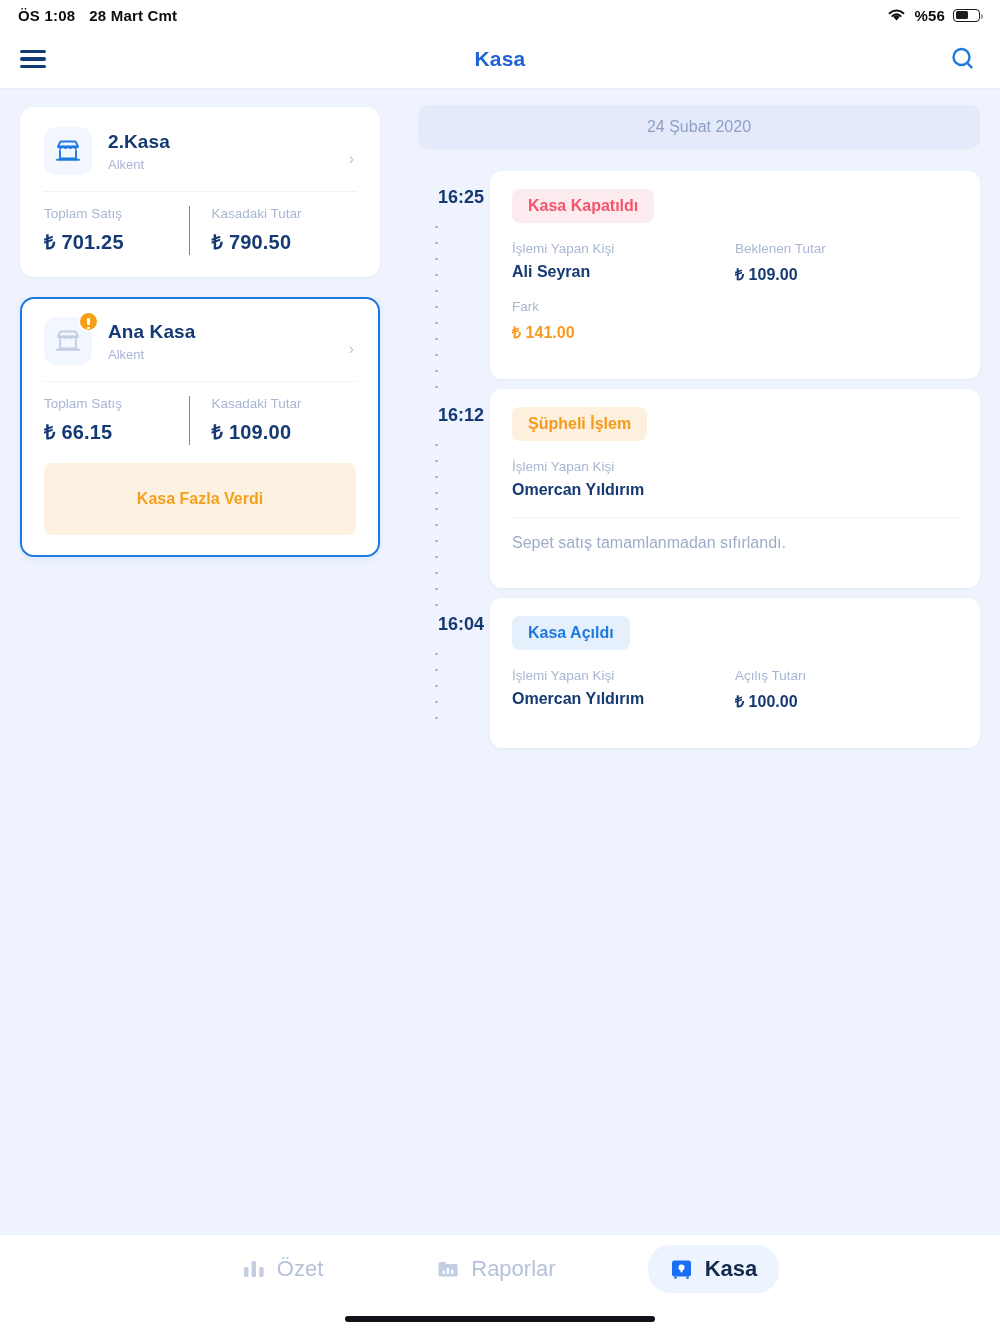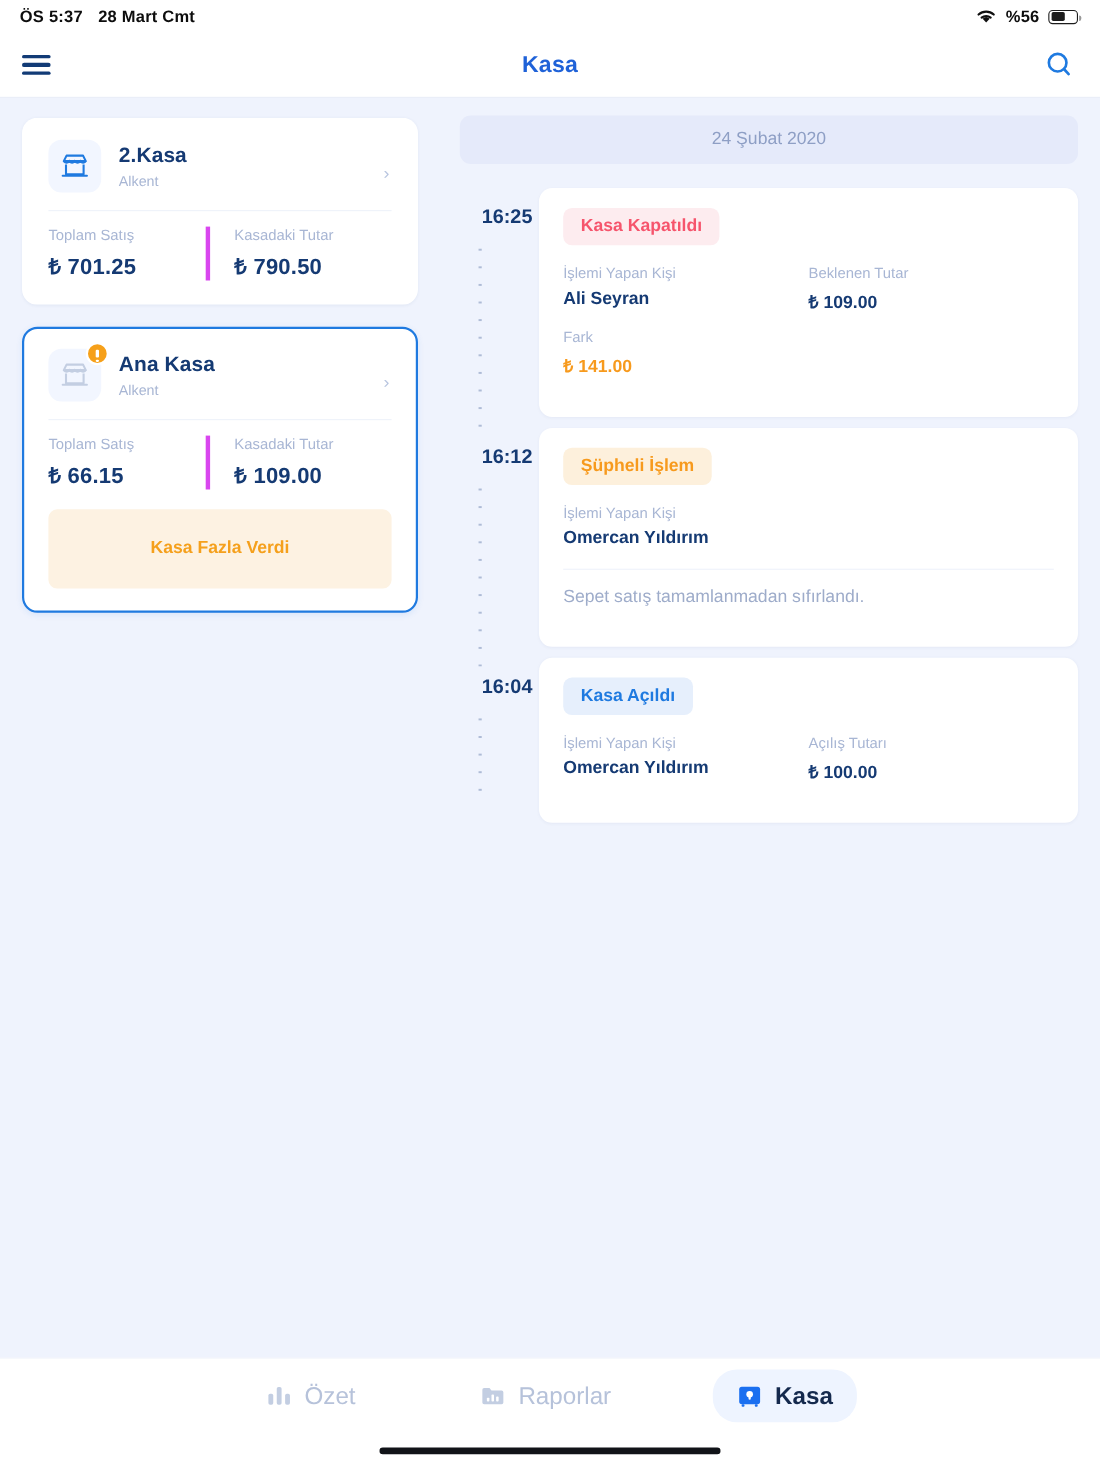--- a/index.html
+++ b/index.html
@@ -72,21 +72,21 @@
   .badge-warn i::after { content: ""; position: absolute; left: 0; top: 8.6px;
                          width: 2.4px; height: 2.4px; background: #fff; border-radius: 50%; }
   .card-titles { margin-left: 16px; }
   .card-name { font-size: 19px; font-weight: 700; color: #153a73; letter-spacing: .1px; }
   .card-sub { font-size: 13px; color: #a8b6d4; margin-top: 4px; }
   .chev { position: absolute; right: 2px; top: 50%; transform: translateY(-50%);
           color: #b9c6e0; font-size: 16px; }
   .card-divider { height: 1px; background: #eef2fa; margin: 0 0 14px 0; }
   .metrics { display: flex; }
   .metric { flex: 1; }
-  .metric + .metric { border-left: 4px solid #d946ef; padding-left: 22px; }
+  .metric + .metric { border-left: 1px solid #d946ef; padding-left: 22px; }
   .metric-label { font-size: 13.5px; color: #a8b6d4; margin-bottom: 7px; }
   .metric-value { font-size: 20px; font-weight: 700; color: #153a73; letter-spacing: .2px; }
   .warn-banner {
     margin-top: 18px; background: #fdf2e2; border-radius: 8px;
     text-align: center; padding: 27px 10px;
     color: #f5a01c; font-size: 16px; font-weight: 700;
   }
 
   
   .date-pill {
@@ -136,21 +136,21 @@
   .home-indicator { position: absolute; bottom: 12px; left: 50%; transform: translateX(-50%);
                     width: 310px; height: 6px; border-radius: 3px; background: #111318; }
 </style>
 </head>
 <body>
 
 <div class="screen">
 
   <div class="statusbar">
     <div class="sb-left">
-      <span>ÖS 5:37</span>
+      <span>ÖS 1:08</span>
       <span>28 Mart Cmt</span>
     </div>
     <div class="sb-right">
       <svg class="wifi" viewBox="0 0 20 15">
         <path d="M10 13.4 L6.6 9.6 A5 5 0 0 1 13.4 9.6 Z" fill="#111"></path>
         <path d="M2.6 5.6 A11 11 0 0 1 17.4 5.6" stroke="#111" stroke-width="2.1" fill="none" stroke-linecap="round"></path>
         <path d="M5.6 8.6 A7 7 0 0 1 14.4 8.6" stroke="#111" stroke-width="2.1" fill="none" stroke-linecap="round"></path>
       </svg>
       <span>%56</span>
       <span class="batt">

